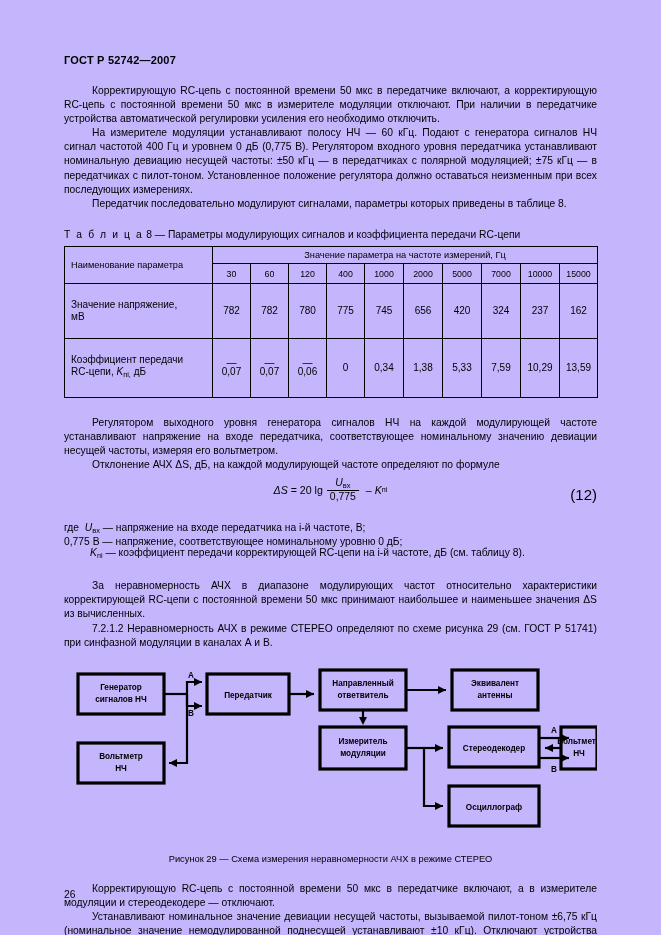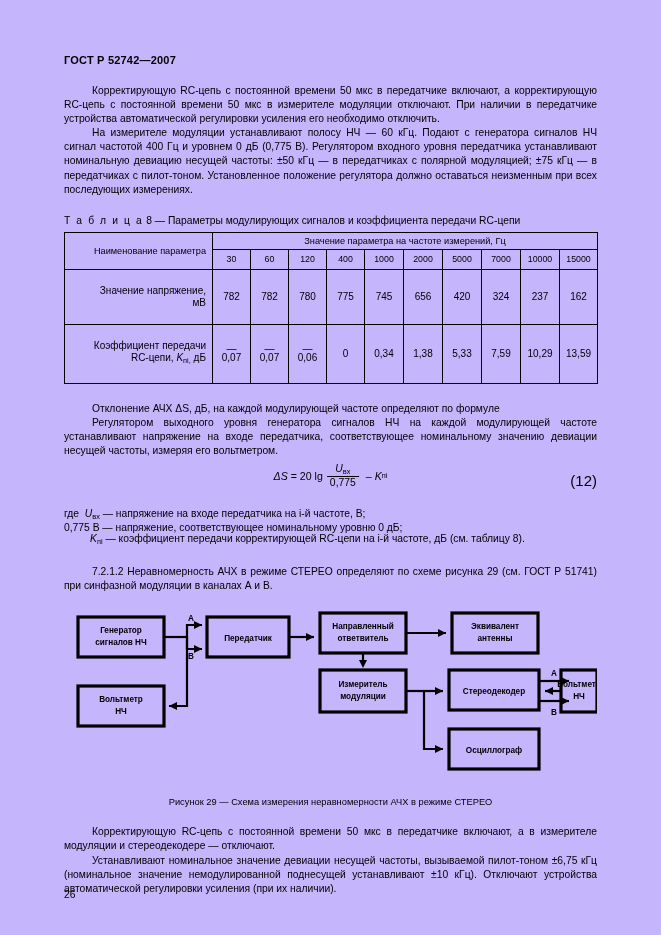--- a/index.html
+++ b/index.html
@@ -58,21 +58,21 @@
   }
   table.params td, table.params th {
     border: 1px solid #000000;
     font-size: 9.2px;
     font-weight: normal;
     text-align: center;
     vertical-align: middle;
     padding: 2px 1px;
   }
   table.params td.name-cell {
-    text-align: right;
+    text-align: left;
     padding: 12px 6px;
     line-height: 12px;
   }
   td.span-head { padding: 3px 0 3px 0; }
   tr.freq-row td { font-size: 8.8px; padding: 3px 0; }
   tr.val-row td { height: 30px; font-size: 10px; }
   tr.coef-row td { height: 34px; font-size: 10px; }
   .negwrap {
     display: inline-block;
     line-height: 1.05;
@@ -162,20 +162,21 @@
 
 <div class="page">
 
   <div class="content">
 
     <div class="doc-header">ГОСТ Р 52742—2007</div>
 
     <div class="para-block">
       <p class="body">Корректирующую RC-цепь с постоянной времени 50 мкс в передатчике включают, а корректирующую RC-цепь с постоянной времени 50 мкс в измерителе модуляции отключают. При наличии в передатчике устройства автоматической регулировки усиления его необходимо отключить.</p>
       <p class="body">На измерителе модуляции устанавливают полосу НЧ — 60 кГц. Подают с генератора сигналов НЧ сигнал частотой 400 Гц и уровнем 0 дБ (0,775 В). Регулятором входного уровня передатчика устанавливают номинальную девиацию несущей частоты: ±50 кГц — в передатчиках с полярной модуляцией; ±75 кГц — в передатчиках с пилот-тоном. Установленное положение регулятора должно оставаться неизменным при всех последующих измерениях.</p>
+      <p class="body">Передатчик последовательно модулируют сигналами, параметры которых приведены в таблице 8.</p>
     </div>
 
     <div class="table-title">
       <span class="tt-label">Т а б л и ц а</span>
       <span>8</span>
       <span>—</span>
       <span>Параметры модулирующих сигналов и коэффициента передачи RC-цепи</span>
     </div>
 
     <table class="params">
@@ -255,22 +256,22 @@
           <td>1,38</td>
           <td>5,33</td>
           <td>7,59</td>
           <td>10,29</td>
           <td>13,59</td>
         </tr>
       </tbody>
     </table>
 
     <div class="para-block">
+      <p class="body">Регулятором выходного уровня генератора сигналов НЧ на каждой модулирующей частоте устанавливают напряжение на входе передатчика, соответствующее номинальному значению девиации несущей частоты, измеряя его вольтметром.</p>
       <p class="body">Отклонение АЧХ ΔS, дБ, на каждой модулирующей частоте определяют по формуле</p>
-      <p class="body">Регулятором выходного уровня генератора сигналов НЧ на каждой модулирующей частоте устанавливают напряжение на входе передатчика, соответствующее номинальному значению девиации несущей частоты, измеряя его вольтметром.</p>
     </div>
 
     <div class="formula-row">
       <div class="formula">
         <span class="ital">ΔS</span>
         <span>&nbsp;</span>
         <span>=</span>
         <span>&nbsp;</span>
         <span>20 lg</span>
         <span class="frac">
@@ -288,20 +289,21 @@
 
     <p class="where-line"><span>где</span>&nbsp;&nbsp;<span class="ital">U</span><span class="sub">вх</span>
       <span>— напряжение на входе передатчика на i-й частоте, В;</span></p>
 
     <p class="where-line">0,775 В — напряжение, соответствующее номинальному уровню 0 дБ;</p>
 
     <p class="where-line ind"><span class="ital">K</span><span class="sub">пi</span>
       <span>— коэффициент передачи корректирующей RC-цепи на i-й частоте, дБ (см. таблицу 8).</span></p>
 
     <div class="para-block">
+      <p class="body">За неравномерность АЧХ в диапазоне модулирующих частот относительно характеристики корректирующей RC-цепи с постоянной времени 50 мкс принимают наибольшее и наименьшее значения ΔS из вычисленных.</p>
       <p class="body">7.2.1.2 Неравномерность АЧХ в режиме СТЕРЕО определяют по схеме рисунка 29 (см. ГОСТ Р 51741) при синфазной модуляции в каналах А и В.</p>
     </div>
 
     <div class="figure-wrap">
       <svg class="fig" width="533" height="170" viewBox="0 0 533 170">
         <g fill="none" stroke="#000" stroke-width="3.2">
           <rect x="14" y="6" width="86" height="40"></rect>
           <rect x="14" y="75" width="86" height="40"></rect>
           <rect x="143" y="6" width="82" height="40"></rect>
           <rect x="256" y="2" width="86" height="40"></rect>

